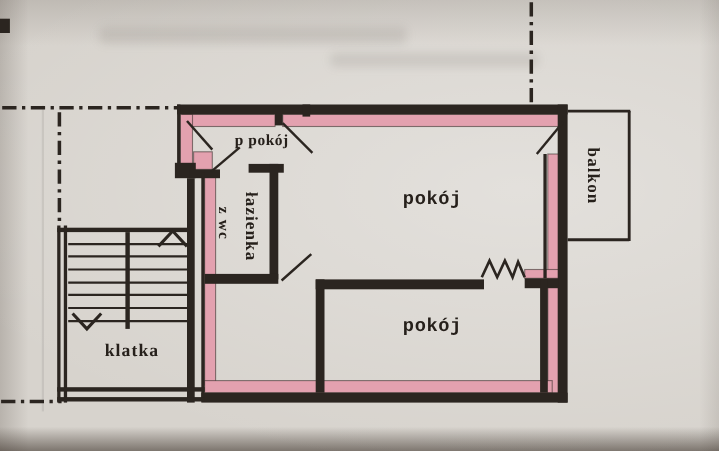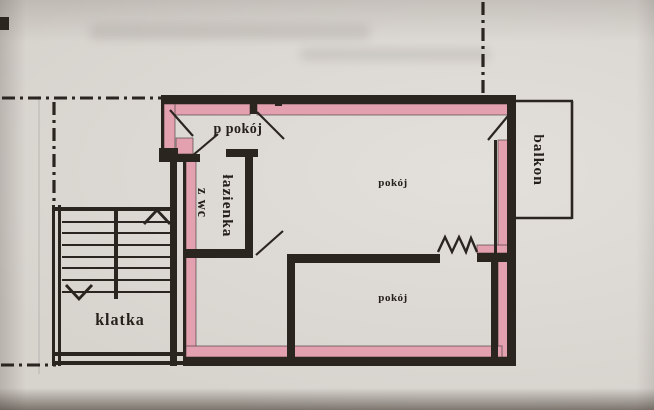--- a/index.html
+++ b/index.html
@@ -17,21 +17,21 @@
   .crease{position:absolute;left:38px;top:96px;width:2px;height:278px;background:rgba(90,85,80,0.12);}
   .smudge{position:absolute;background:rgba(120,114,106,0.16);filter:blur(4px);border-radius:6px;}
   svg.plan{position:absolute;left:0;top:0;}
   .lbl{
     position:absolute;transform:translate(-50%,-50%);
     font-weight:bold;color:#26201b;white-space:nowrap;letter-spacing:0.5px;
   }
   .lbl.vert{transform:translate(-50%,-50%) rotate(90deg);}
   .lbl.two-line{display:flex;flex-direction:row;align-items:flex-end;line-height:21px;gap:12px;}
   .f14{font-size:14px;padding-left:28px;}
-  .f17{font-size:11px;}
+  .f17{font-size:17px;font-family:Liberation Mono, monospace;}
   .f18{font-size:18px;letter-spacing:0.5px;}
   .f16{font-size:16px;letter-spacing:1px;}
   .f15{font-size:15.5px;letter-spacing:1px;}
   .f13{font-size:14px;letter-spacing:1px;}
 </style>
 </head>
 <body>
 
 <div class="photo">
 

